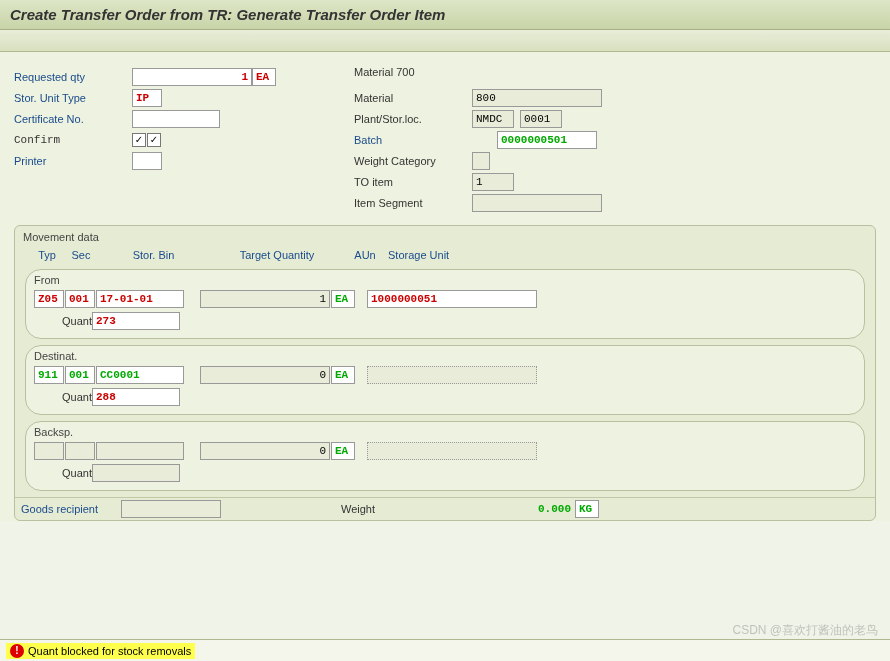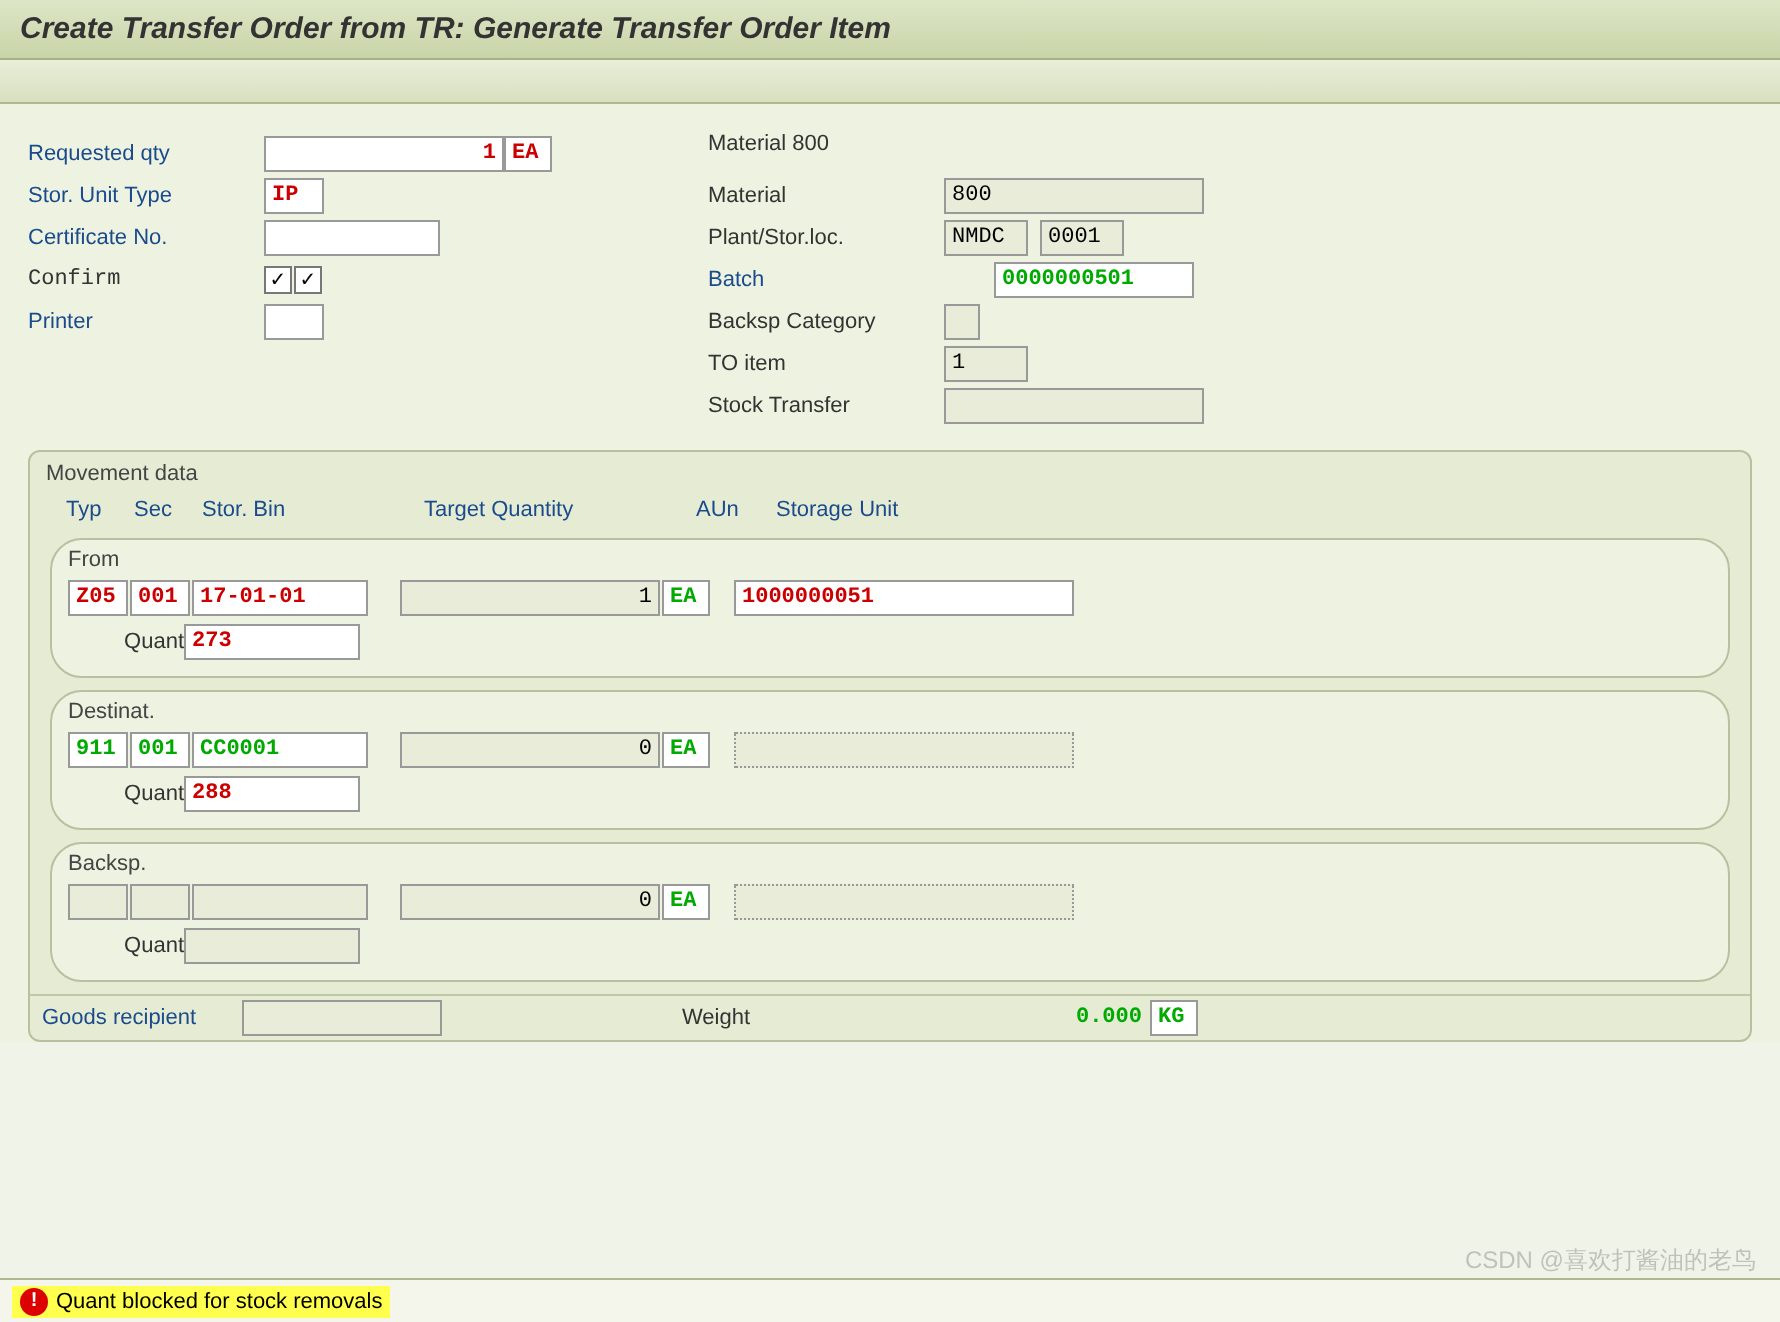--- a/index.html
+++ b/index.html
@@ -17,21 +17,21 @@
   input.fld { height: 18px; border: 1px solid #999; background: #fff; font-family: "Courier New", monospace; font-size: 11px; padding: 0 3px; vertical-align: middle; }
   input.fld.ro { background: #e8ecd8; }
   input.fld.req { color: #c00; font-weight: bold; }
   input.fld.gr { color: #0a0; font-weight: bold; }
   input.fld.num { text-align: right; }
   .cb { width: 14px; height: 14px; border: 1px solid #777; background: #fff; display: inline-flex; align-items: center; justify-content: center; font-size: 10px; margin-right: 1px; }
   .group { border: 1px solid #b8c0a0; border-radius: 6px; background: #e6ecd4; margin-bottom: 8px; padding: 0; }
   .group-title { padding: 5px 8px 4px 8px; color: #444; font-size: 11px; }
   .subgroup { border: 1px solid #b8c0a0; border-radius: 16px; background: #eef2e0; margin: 4px 10px 6px 10px; padding: 4px 8px 8px 8px; position: relative; }
   .subgroup-title { color: #444; font-size: 11px; margin-bottom: 4px; }
-  .hdr-row { display: flex; gap: 6px; padding: 2px 18px 4px 18px; }
+  .hdr-row { display: flex; gap: 6px; padding: 2px 18px 4px 18px; text-align: center; }
   .hdr-cell { color: #1a4b8c; font-size: 11px; }
   .mv-row { display: flex; align-items: center; gap: 1px; }
   .quant-row { display: flex; align-items: center; margin-top: 4px; }
   .quant-label { width: 58px; color: #333; text-align: right; }
   .hl { background: #ffff4d; }
   .dotted-box { border: 1px dotted #999; height: 18px; background: #e8ecd8; display: inline-block; }
   .footer-row { display: flex; align-items: center; padding: 2px 6px; border-top: 1px solid #c0c8a8; margin-top: 4px; }
   .status-bar { position: absolute; bottom: 0; left: 0; right: 0; height: 22px; background: #f4f6ec; border-top: 1px solid #b0b890; display: flex; align-items: center; padding: 0 6px; }
   .status-bar .err-band { background: #ffff4d; display: inline-flex; align-items: center; gap: 4px; padding: 1px 4px; }
   .err-icon { width: 14px; height: 14px; border-radius: 50%; background: #d00; color: #fff; display: inline-flex; align-items: center; justify-content: center; font-size: 10px; font-weight: bold; }
@@ -71,46 +71,46 @@
         <span class="cb">✓</span>
       </div>
       <div class="row">
         <span class="label">Printer</span>
         <input class="fld" style="width: 30px;" value="">
       </div>
     </div>
 
     <div class="col-right">
       <div class="row">
-          <span class="label plain mat-desc">Material 800</span>
+          <span class="label plain mat-desc">Material 700</span>
         </div>
       <div class="row">
         <span class="label plain">Material</span>
         <input class="fld ro" style="width: 130px;" value="800">
       </div>
       <div class="row">
         <span class="label plain">Plant/Stor.loc.</span>
         <input class="fld ro" style="width: 42px;" value="NMDC">
         <span style="width:6px"></span>
         <input class="fld ro" style="width: 42px;" value="0001">
       </div>
       <div class="row">
         <span class="label">Batch</span>
         <input class="fld gr" style="width: 100px; margin-left: 25px;" value="0000000501">
       </div>
       <div class="row">
-        <span class="label plain">Backsp Category</span>
+        <span class="label plain">Weight Category</span>
         <input class="fld ro" style="width: 18px;" value="">
       </div>
       <div class="row">
         <span class="label plain">TO item</span>
         <input class="fld ro" style="width: 42px;" value="1">
       </div>
       <div class="row">
-        <span class="label plain">Stock Transfer</span>
+        <span class="label plain">Item Segment</span>
         <input class="fld ro" style="width: 130px;" value="">
       </div>
     </div>
   </div>
 
   <div class="group">
     <div class="group-title">Movement data</div>
 
     <div class="hdr-row">
       <span class="hdr-cell" style="width:28px">Typ</span>

